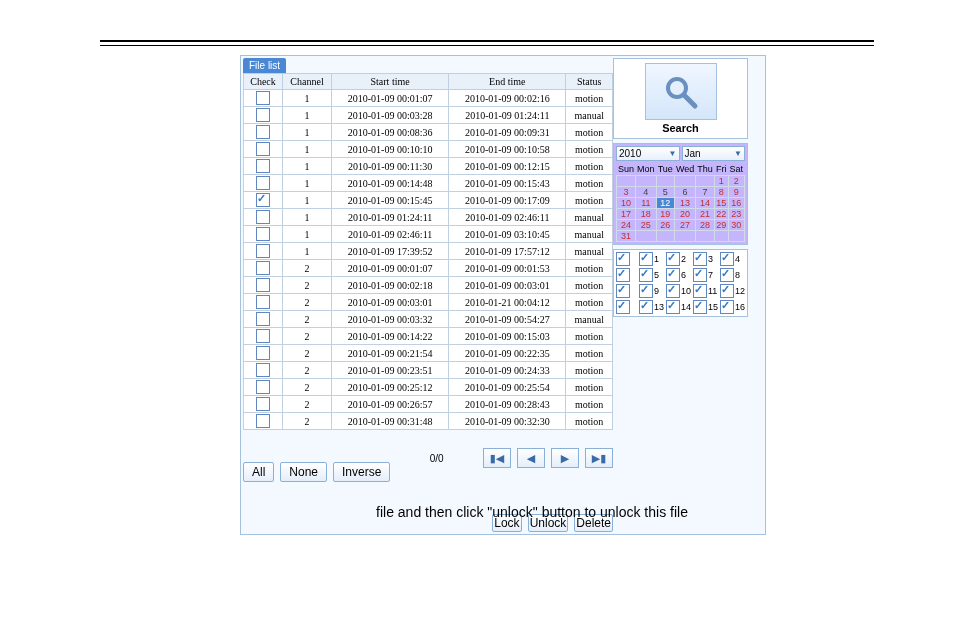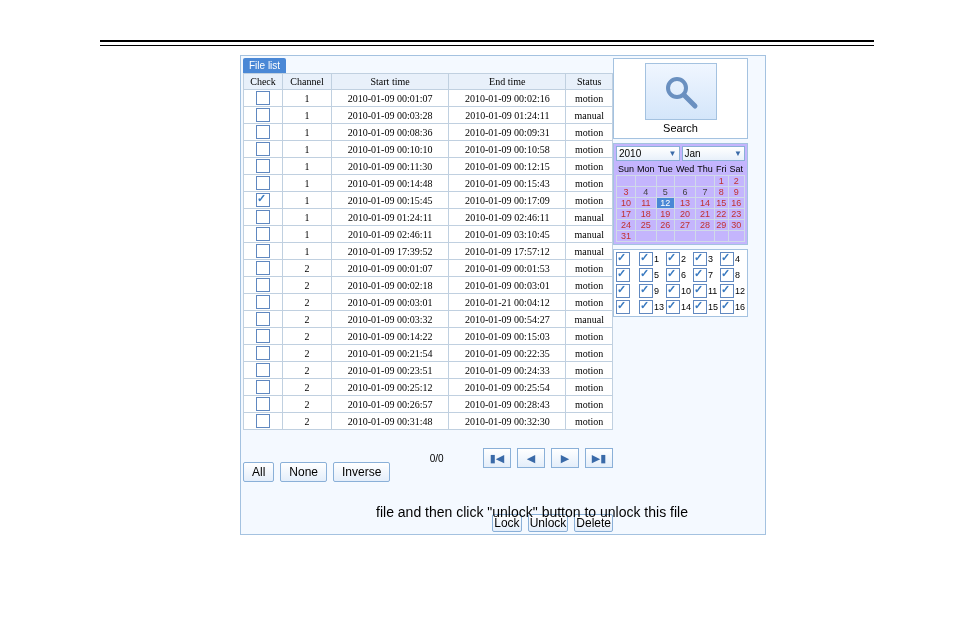--- a/index.html
+++ b/index.html
@@ -15,21 +15,21 @@
 .ck.checked::after { content:'✓'; position:absolute; top:-2px; left:0; font-size:11px; color:#3a7ac0; font-weight:bold; }
 .btnrow { display:flex; gap:6px; margin-top:4px; align-items:center; }
 .btn { border:1px solid #8ab0d8; background:linear-gradient(#fff,#e4eefa); padding:2px 8px; font-size:12px; border-radius:2px; cursor:pointer;margin-top:28px; }
 .btn.sm { padding:1px 1px; }
 .navbtn { border:1px solid #8ab0d8; background:linear-gradient(#fff,#e4eefa); width:26px; height:18px; display:inline-flex; align-items:center; justify-content:center; color:#3a6aa8; font-size:11px; cursor:pointer; }
 .pagestatus { flex:1; text-align:center; font-size:10px; }
 .rightpanel { width:135px; display:flex; flex-direction:column; gap:4px; }
 .searchbox { border:1px solid #a4c2e0; background:#fff; padding:2px; text-align:center; }
 .searchicon { width:70px; height:55px; border:1px solid #a4c2e0; margin:2px auto; background:linear-gradient(#f0f6ff,#d4e6fa); display:flex; align-items:center; justify-content:center; }
 .searchicon svg { width:40px; height:40px; }
-.searchlabel { font-weight:normal; font-size:11px; margin:2px; }
+.searchlabel { font-weight:bold; font-size:11px; margin:2px; }
 .calendar { border:1px solid #a4c2e0; background:#c4b5fd; padding:2px; }
 .calhead { display:flex; gap:2px; margin-bottom:2px; }
 .calsel { flex:1; border:1px solid #8ab0d8; background:linear-gradient(#fff,#e8f0fa); font-size:10px; padding:1px 2px; display:flex; justify-content:space-between; align-items:center; }
 .chev { color:#3a6aa8; font-size:8px; }
 .caltable { width:100%; border-collapse:collapse; font-size:9px; }
 .caltable th { font-weight:normal; padding:1px; }
 .caltable td { border:1px solid #d0dae8; text-align:center; padding:0 1px; color:#444; cursor:pointer; }
 .caltable td.wknd { color:#c03030; }
 .caltable td.red { color:#c03030; }
 .caltable td.sel { background:#4a88d6; color:#fff; }

